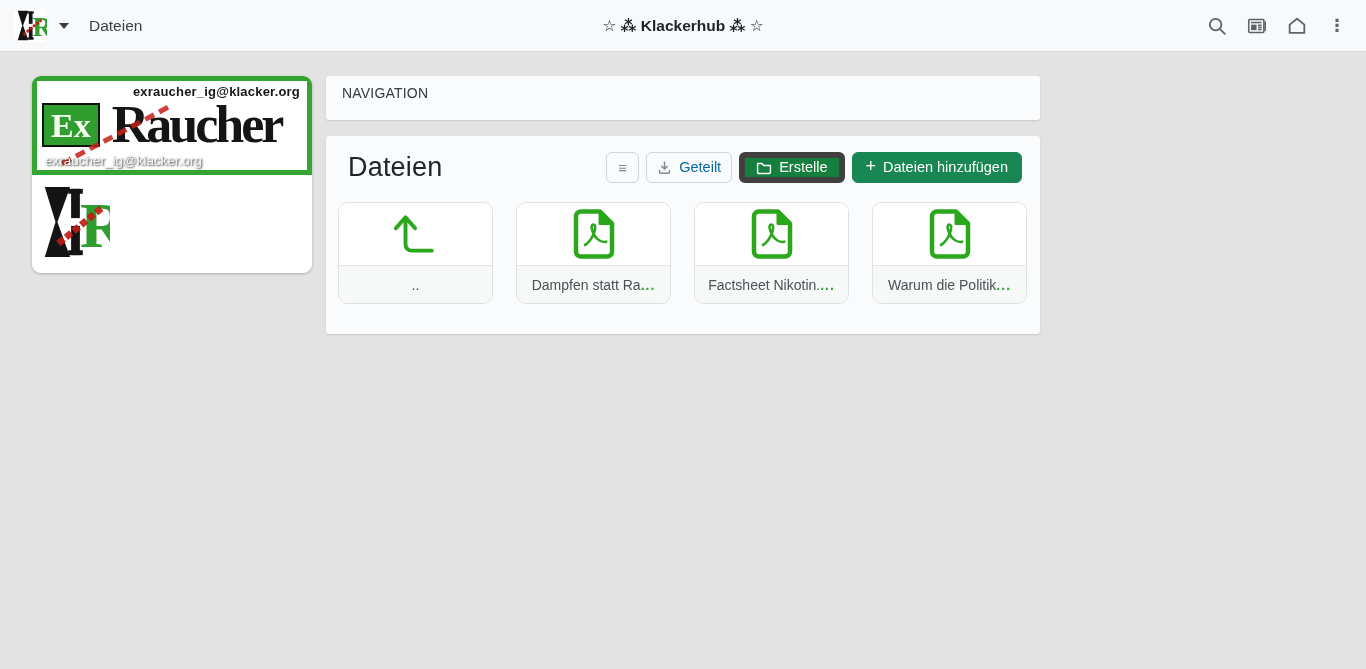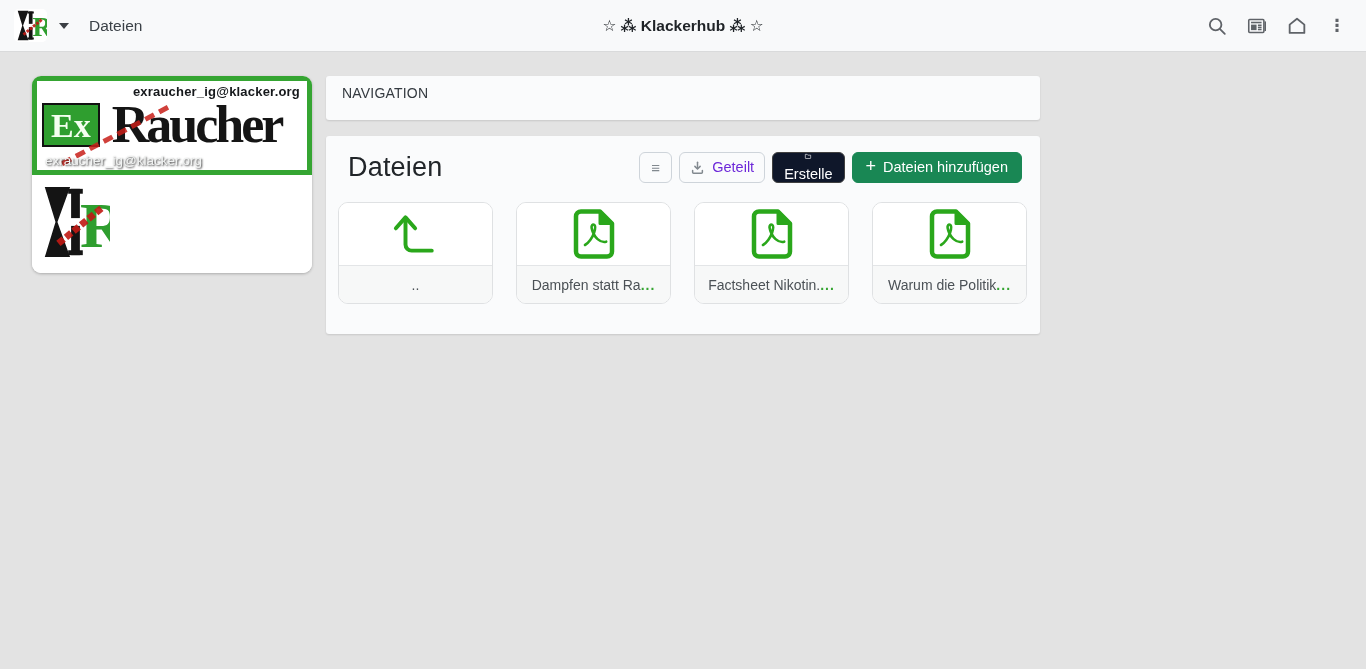--- a/index.html
+++ b/index.html
@@ -84,23 +84,23 @@
   .nav-panel-label { font-size:14px; color:#343a40; margin-bottom:9px; letter-spacing:.2px; }
   .nav-links { font-size:15.5px; }
   .nav-links a { color:#35a532; text-decoration:none; cursor:pointer; }
   .nav-links .star { color:#212529; font-size:13px; margin:0 7px; vertical-align:1px; }
 
   .files-panel { margin-top:16px; padding:8px 12px 30px; }
   .files-header { display:flex; align-items:center; padding:2px 6px 0 10px; height:44px; }
   .files-title { font-size:27px; font-weight:500; color:#212529; letter-spacing:.2px; }
   .files-toolbar { margin-left:auto; display:flex; align-items:center; gap:7px; }
   .btn { display:inline-flex; align-items:center; gap:7px; border-radius:6px; font-size:14.5px; cursor:pointer; height:31px; }
-  .btn-outline { border:1px solid #ced4da; background:transparent; color:#6d28d9; padding:0 10px; }
+  .btn-outline { border:1px solid #ced4da; background:transparent; color:#0369a1; padding:0 10px; }
   .btn-sq { border:1px solid #ced4da; background:transparent; color:#82898f; width:33px; justify-content:center; font-size:15px; }
-  .btn-green  { background:#0f172a; color:#fff; border:1px solid #404040; padding:0 11px;flex-direction:column; }
+  .btn-green  { background:#15803d; color:#fff; border:6px solid #404040; padding:0 11px; }
   .btn-dgreen { background:#198754; color:#fff; border:1px solid #198754; padding:0 13px; }
   .btn-dgreen .plus { font-size:18px; font-weight:400; line-height:1; margin-top:-2px; }
   .btn svg { display:block; }
 
   .files-grid { display:flex; gap:23px; margin-top:14px; padding-left:0; }
   .file-card {
     width:155px; height:102px; background:#fff; border:1px solid #dfe1e3; border-radius:10px;
     overflow:hidden; display:flex; flex-direction:column; cursor:pointer;
   }
   .file-icon-area { flex:1; display:flex; align-items:center; justify-content:center; background:#fff; }

